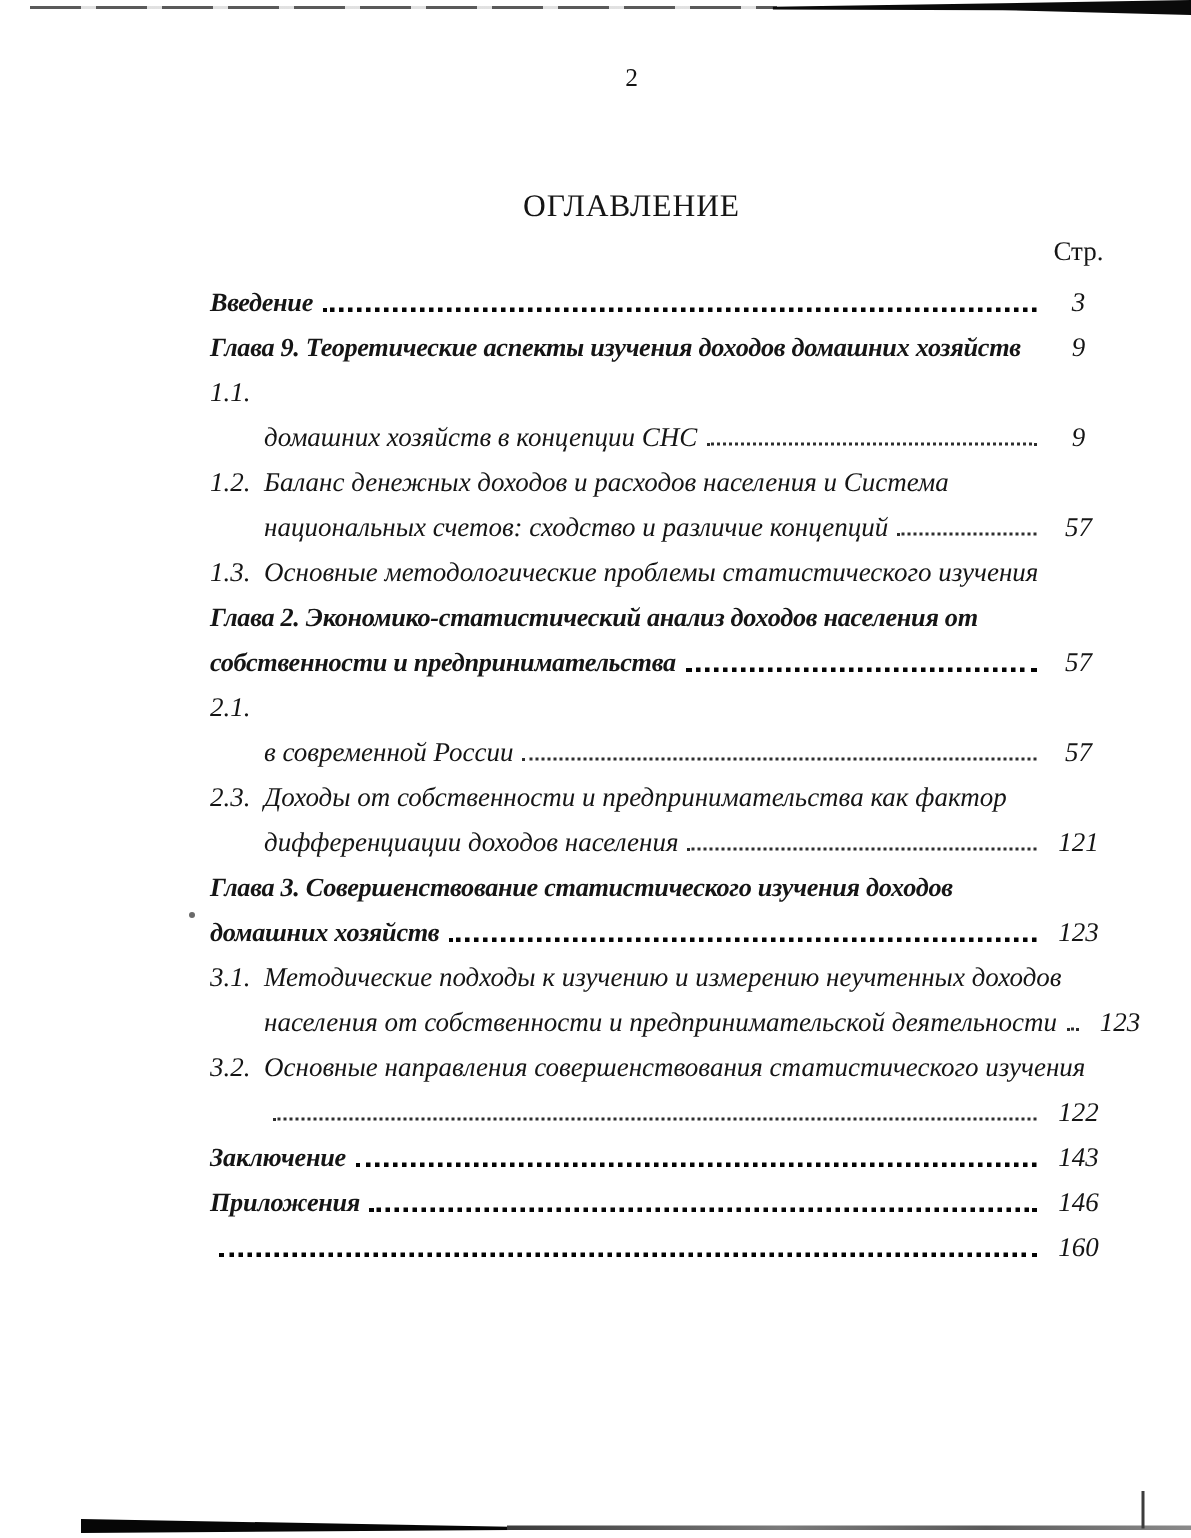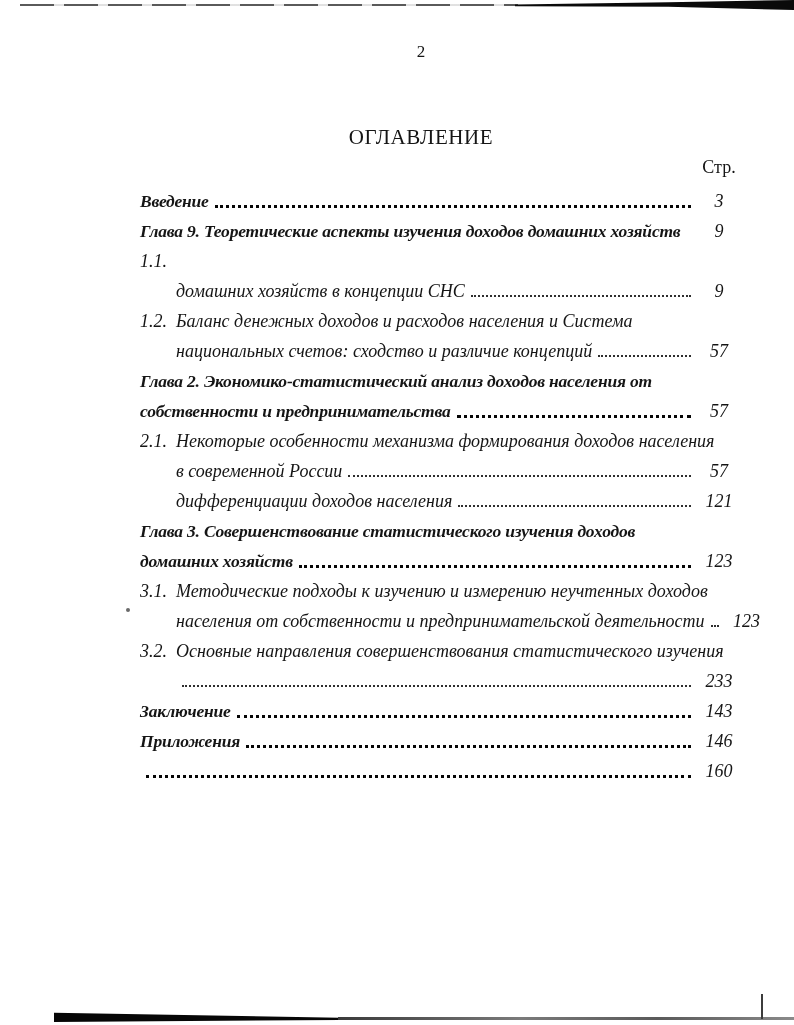--- a/index.html
+++ b/index.html
@@ -79,37 +79,44 @@
       <div class="row">
         <span class="num">1.2.</span>
         <span class="text">Баланс денежных доходов и расходов населения и Система</span>
       </div>
       <div class="row">
         <span class="num"></span>
         <span class="text">национальных счетов: сходство и различие концепций</span>
         <span class="leader"></span>
         <span class="page-num">57</span>
       </div>
+      <div class="row">
+        <span class="num">1.3.</span>
+        <span class="text">Основные методологические проблемы статистического изучения</span>
+      </div>
       <div class="row bold">
         <span class="text">Глава 2. Экономико-статистический анализ доходов населения от</span>
       </div>
       <div class="row bold">
         <span class="text">собственности и предпринимательства</span>
         <span class="leader leader-bold"></span>
         <span class="page-num">57</span>
       </div>
       <div class="row">
         <span class="num">2.1.</span>
-        <span class="text">Некоторые особенности механизма формирования доходов населения</span>
       </div>
       <div class="row">
         <span class="num"></span>
         <span class="text">в современной России</span>
         <span class="leader"></span>
         <span class="page-num">57</span>
+      </div>
+      <div class="row">
+        <span class="num">2.3.</span>
+        <span class="text">Доходы от собственности и предпринимательства как фактор</span>
       </div>
       <div class="row">
         <span class="num"></span>
         <span class="text">дифференциации доходов населения</span>
         <span class="leader"></span>
         <span class="page-num">121</span>
       </div>
       <div class="row bold">
         <span class="text">Глава 3. Совершенствование статистического изучения доходов</span>
       </div>
@@ -128,21 +135,21 @@
         <span class="leader"></span>
         <span class="page-num">123</span>
       </div>
       <div class="row">
         <span class="num">3.2.</span>
         <span class="text">Основные направления совершенствования статистического изучения</span>
       </div>
       <div class="row">
         <span class="num"></span>
         <span class="leader"></span>
-        <span class="page-num">233</span>
+        <span class="page-num">122</span>
       </div>
       <div class="row bold">
         <span class="text">Заключение</span>
         <span class="leader leader-bold"></span>
         <span class="page-num">143</span>
       </div>
       <div class="row bold">
         <span class="text">Приложения</span>
         <span class="leader leader-bold"></span>
         <span class="page-num">146</span>

